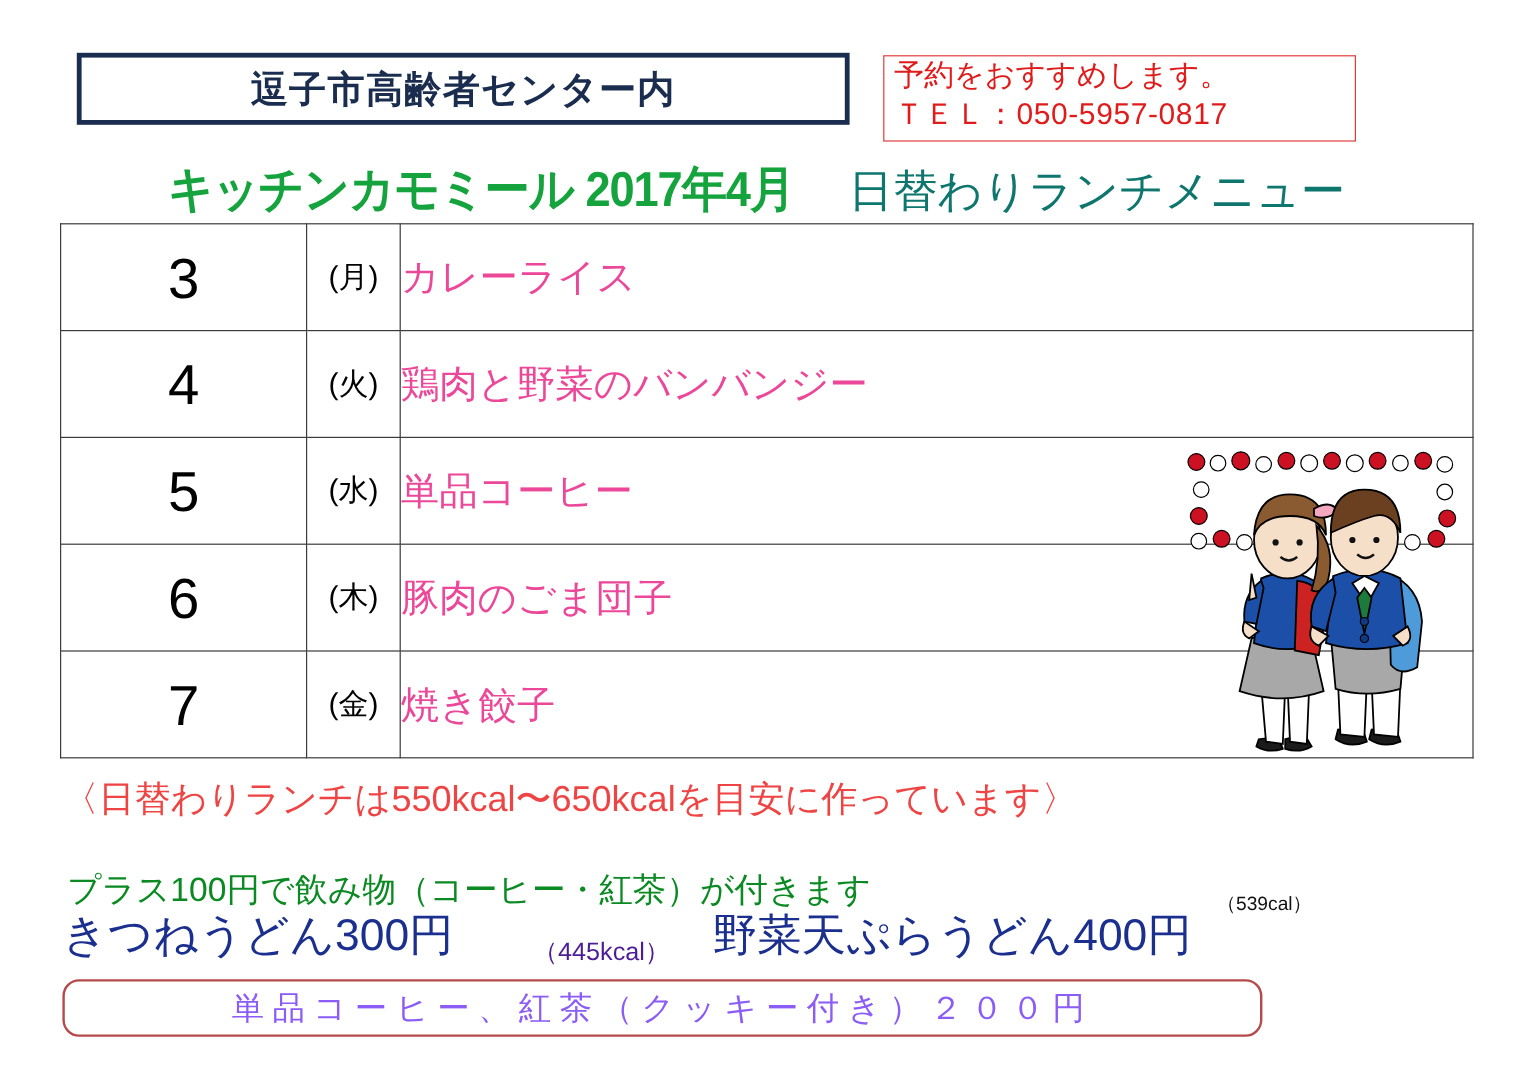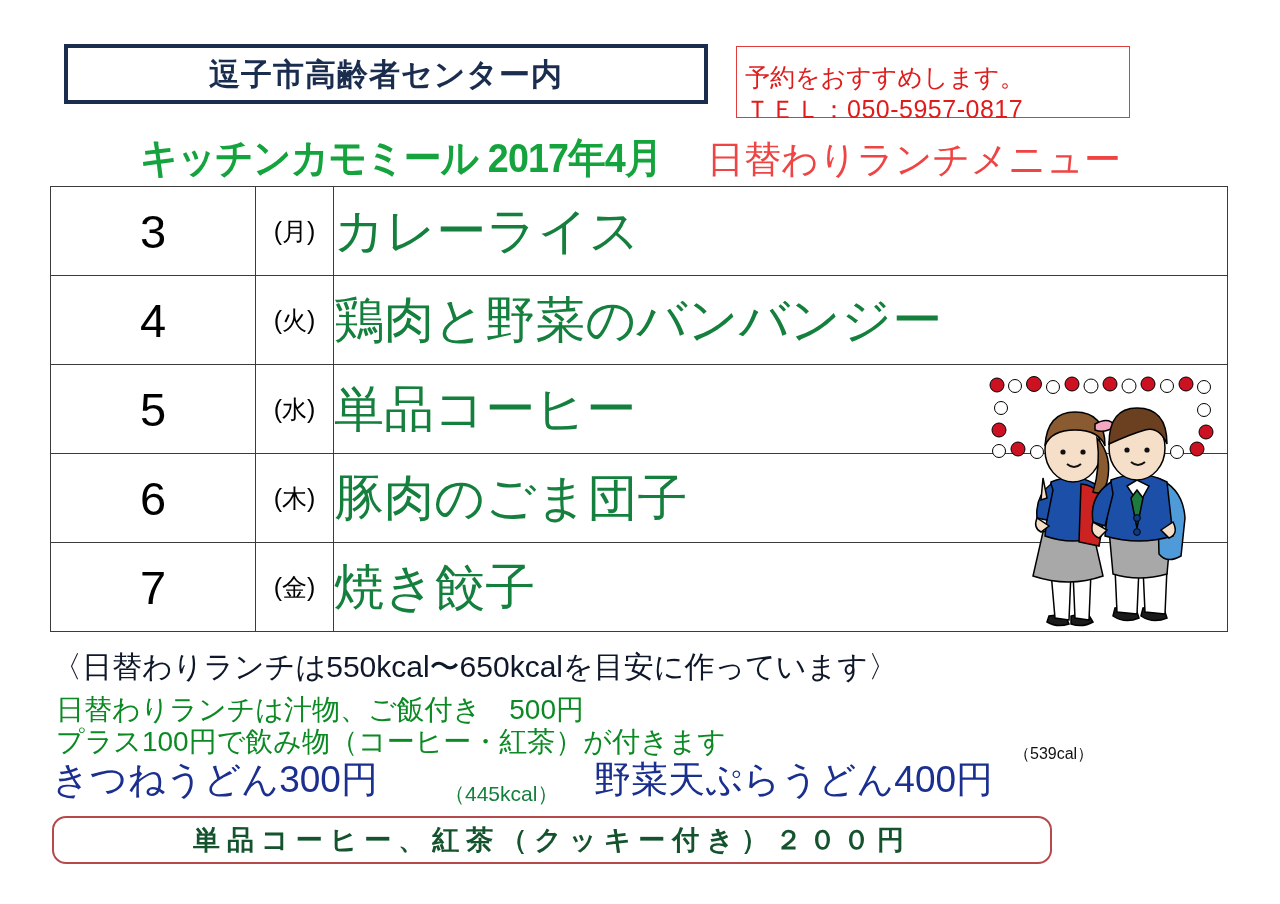--- a/index.html
+++ b/index.html
@@ -43,21 +43,21 @@
   }
 
   .tel-box {
     position: absolute;
     left: 736px;
     top: 46px;
     width: 394px;
     height: 72px;
     border: 1.5px solid #e03c3c;
     box-sizing: border-box;
-    padding: 14px 0 0 8px;
+    padding: 0 0 0 8px;
   }
   .tel-line {
     color: #e01b1b;
     font-size: 25px;
     line-height: 32px;
     white-space: nowrap;
   }
   .tel-line.num { letter-spacing: 0.5px; }
 
   .headline {
@@ -74,21 +74,21 @@
     font-weight: bold;
     color: #14a33c;
     letter-spacing: -1px;
     font-stretch: condensed;
     transform: scaleX(0.92);
     display: inline-block;
     transform-origin: left center;
   }
   .headline .hl-reg {
     font-size: 37px;
-    color: #ef4444;
+    color: #0f766e;
     letter-spacing: 0px;
     display: inline-block;
   }
 
   
   .menu-table {
     position: absolute;
     left: 50px;
     top: 186px;
     width: 1177px;
@@ -113,23 +113,23 @@
     color: #000;
     padding-right: 6px;
   }
   .cell-wk {
     text-align: center;
     font-size: 25px;
     line-height: 1;
     color: #000;
   }
   .cell-menu {
-    font-size: 50px;
-    line-height: 1;
-    color: #15803d;
+    font-size: 32px;
+    line-height: 1;
+    color: #ec4899;
     padding-left: 14px;
     white-space: nowrap;
   }
 
   
   .clipart {
     position: absolute;
     left: 985px;
     top: 372px;
     width: 238px;
@@ -137,21 +137,21 @@
     pointer-events: none;
   }
 
   
   .note-kcal {
     position: absolute;
     left: 52px;
     top: 650px;
     font-size: 30px;
     line-height: 34px;
-    color: #0f172a;
+    color: #ef4444;
     white-space: nowrap;
   }
   .note-green1 {
     position: absolute;
     left: 56px;
     top: 694px;
     font-size: 28px;
     line-height: 32px;
     color: #0b8a23;
     white-space: nowrap;
@@ -175,21 +175,21 @@
     color: #1b2f8f;
     white-space: nowrap;
     text-align: center;
   }
   .udon-left-kcal {
     position: absolute;
     left: 444px;
     top: 782px;
     font-size: 21px;
     line-height: 24px;
-    color: #15803d;
+    color: #4c1d95;
     white-space: nowrap;
   }
   .udon-right {
     position: absolute;
     left: 594px;
     top: 760px;
     font-size: 37px;
     line-height: 40px;
     color: #1b2f8f;
     white-space: nowrap;
@@ -213,22 +213,22 @@
     height: 48px;
     border: 2.5px solid #b5494b;
     border-radius: 14px;
     box-sizing: border-box;
     display: flex;
     align-items: center;
     justify-content: center;
   }
   .coffee-box .coffee-text {
     font-size: 27px;
-    font-weight: bold;
-    color: #14532d;
+    font-weight: normal;
+    color: #8b5cf6;
     letter-spacing: 7px;
     white-space: nowrap;
     line-height: 1;
   }
 </style>
 </head>
 <body>
 
 <div id="page">
 
@@ -352,21 +352,20 @@
       <path d="M188 150 q6 12 -4 16 l-8 -8 z" fill="#f6dfc8" stroke="#000" stroke-width="1.5"></path>
       <ellipse cx="152" cy="76" rx="28" ry="32" fill="#f6dfc8" stroke="#000" stroke-width="1.5"></ellipse>
       <path d="M124 72 q0 -36 28 -36 q30 0 30 36 q-8 -18 -22 -14 q-14 4 -36 14 z" fill="#6b4020" stroke="#000" stroke-width="1.5"></path>
       <circle cx="142" cy="78" r="2.6" fill="#111"></circle>
       <circle cx="162" cy="78" r="2.6" fill="#111"></circle>
       <path d="M146 90 q7 6 14 0" fill="none" stroke="#111" stroke-width="2"></path>
     </g>
   </svg>
 
   <div class="note-kcal">〈日替わりランチは550kcal〜650kcalを目安に作っています〉</div>
-  <div class="note-green1">日替わりランチは汁物、ご飯付き　500円</div>
   <div class="note-green2">プラス100円で飲み物（コーヒー・紅茶）が付きます</div>
 
   <div class="udon-left">きつねうどん300円</div>
   <div class="udon-left-kcal">（445kcal）</div>
   <div class="udon-right">野菜天ぷらうどん400円</div>
   <div class="udon-right-kcal">（539cal）</div>
 
   <div class="coffee-box">
     <span class="coffee-text">単品コーヒー、紅茶（クッキー付き）２００円</span>
   </div>

